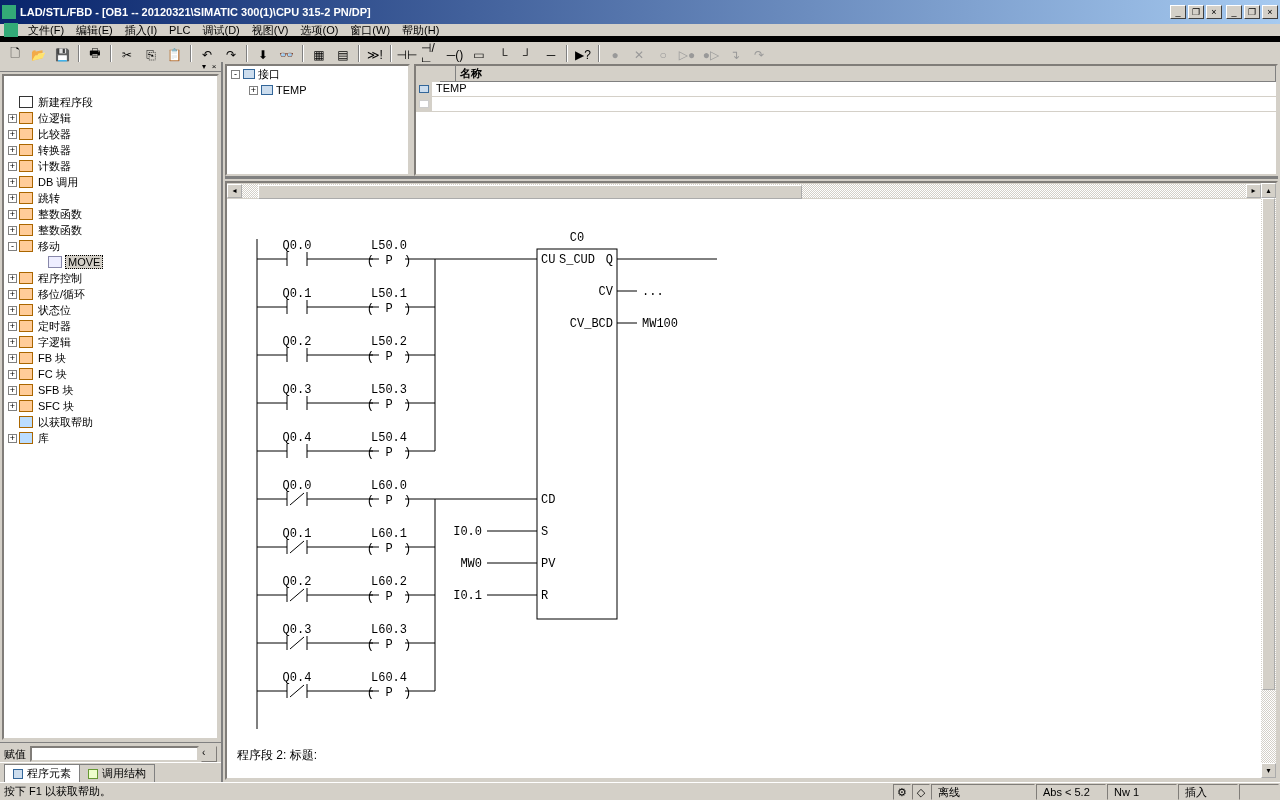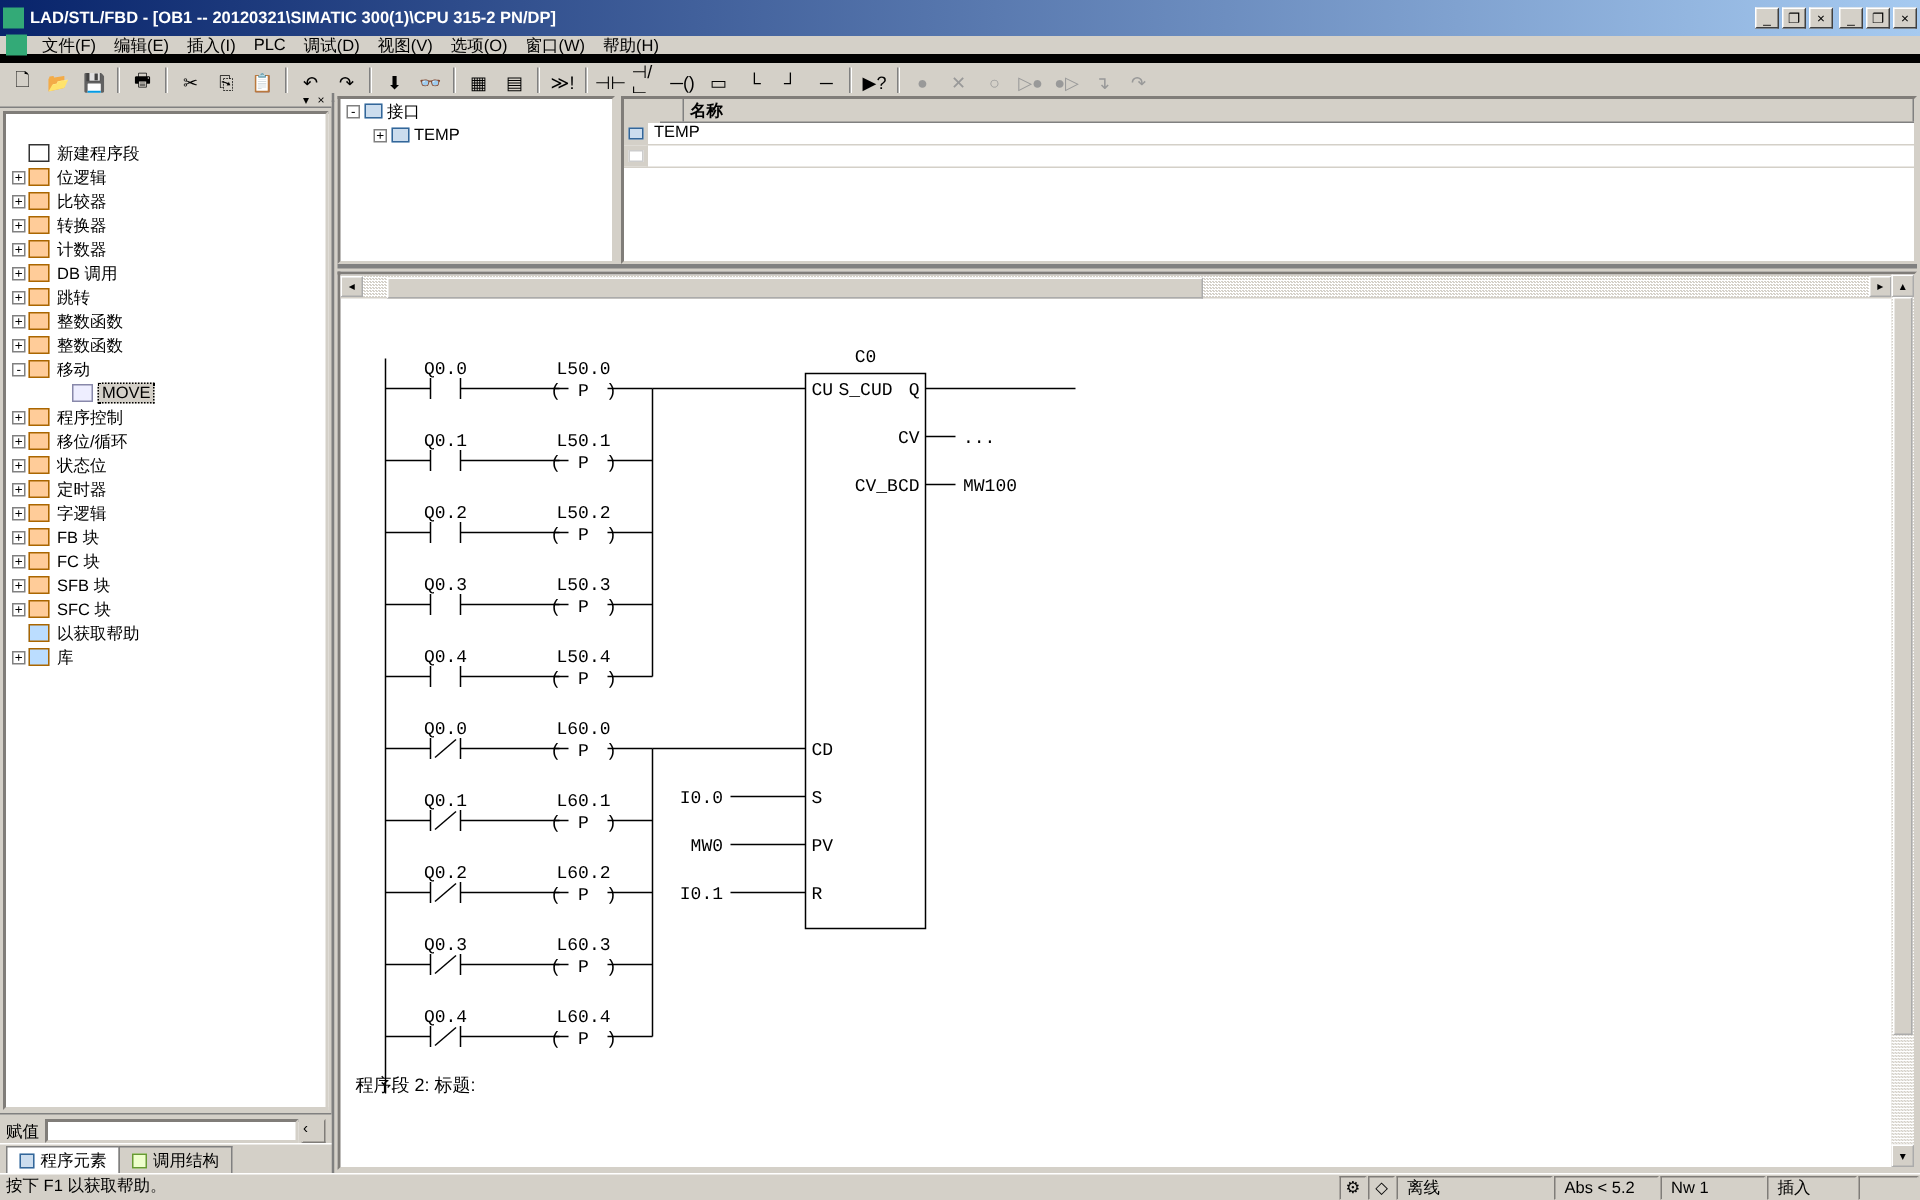--- a/index.html
+++ b/index.html
@@ -73,21 +73,21 @@
 .ladderarea .vscroll .arr { height: 15px; background: #d4d0c8; border: 1px outset #fff; text-align: center; font-size: 8px; line-height: 13px; }
 .ladderarea .vscroll .track { flex: 1; background: repeating-conic-gradient(#d4d0c8 0 25%, #fff 0 50%) 0 0/2px 2px; position: relative; }
 .ladderarea .vscroll .thumb { position: absolute; top: 0; width: 13px; height: 492px; background: #d4d0c8; border: 1px outset #fff; left: 1px; }
 
 .laddercontent { position: absolute; top: 16px; left: 0; right: 15px; bottom: 0; font-family: "Courier New", monospace; font-size: 12px; }
 .ladsvg { position: absolute; top: 10px; left: 10px; }
 .ladsvg text { font-family: "Courier New", monospace; font-size: 12px; }
 .ladsvg line, .ladsvg rect, .ladsvg path { stroke: #000; fill: none; }
 .ladsvg .wire { stroke-width: 1; }
 
-.footer { position: absolute; top: 516px; left: 10px; font-family: "SimSun", sans-serif; font-size: 12px; }
+.footer { position: absolute; top: 548px; left: 10px; font-family: "SimSun", sans-serif; font-size: 12px; }
 
 .statusbar { position: absolute; bottom: 0; left: 0; right: 0; height: 18px; background: #d4d0c8; border-top: 1px solid #fff; display: flex; align-items: center; font-size: 11px; }
 .statusbar .cell { border: 1px inset #d4d0c8; height: 16px; padding: 0 6px; line-height: 14px; margin-right: 1px; }
 .statusbar .cell.flex { flex: 1; border: none; padding-left: 4px; }
 .statusbar .cell.sym { width: 18px; text-align: center; padding: 0; }
 </style>
 </head>
 <body>
 
 <div class="titlebar">

